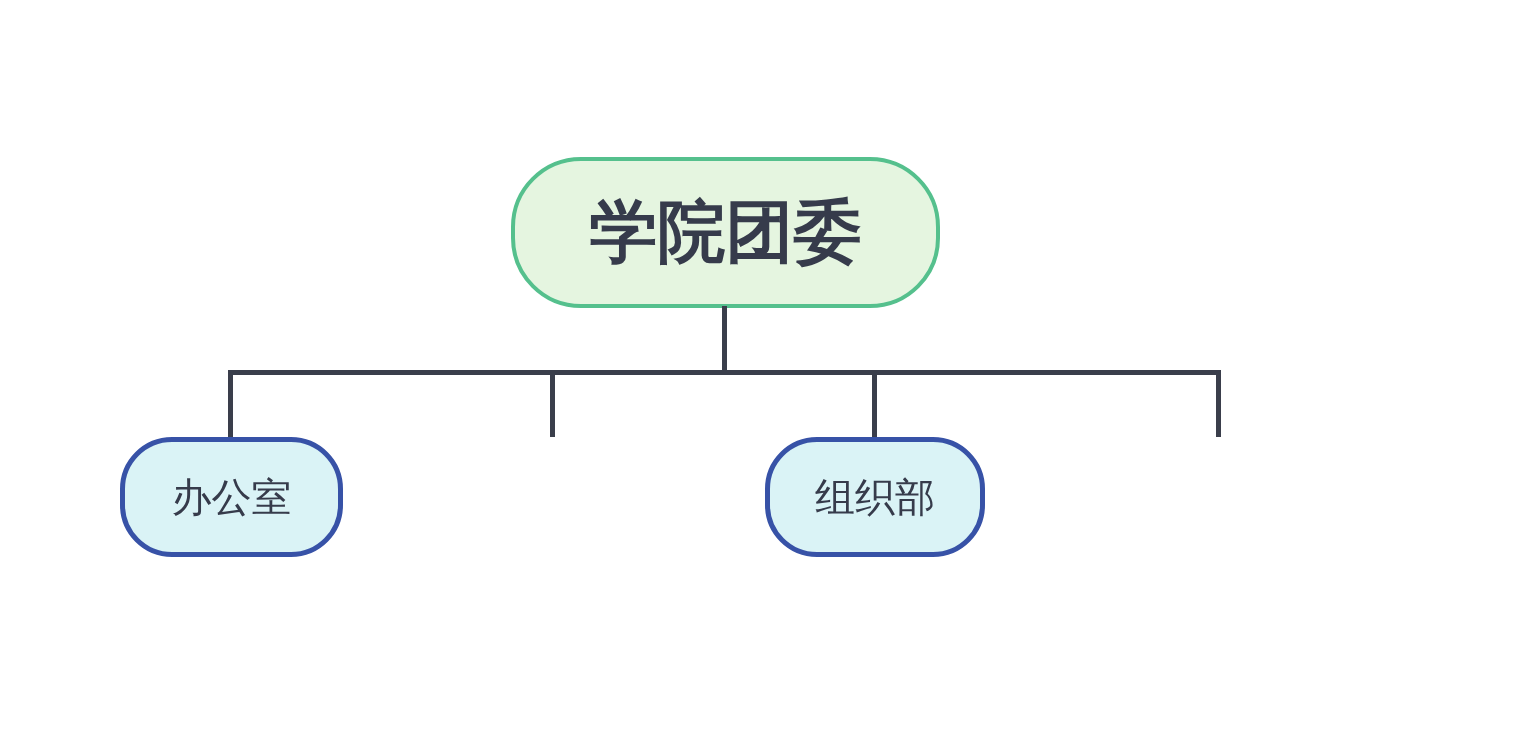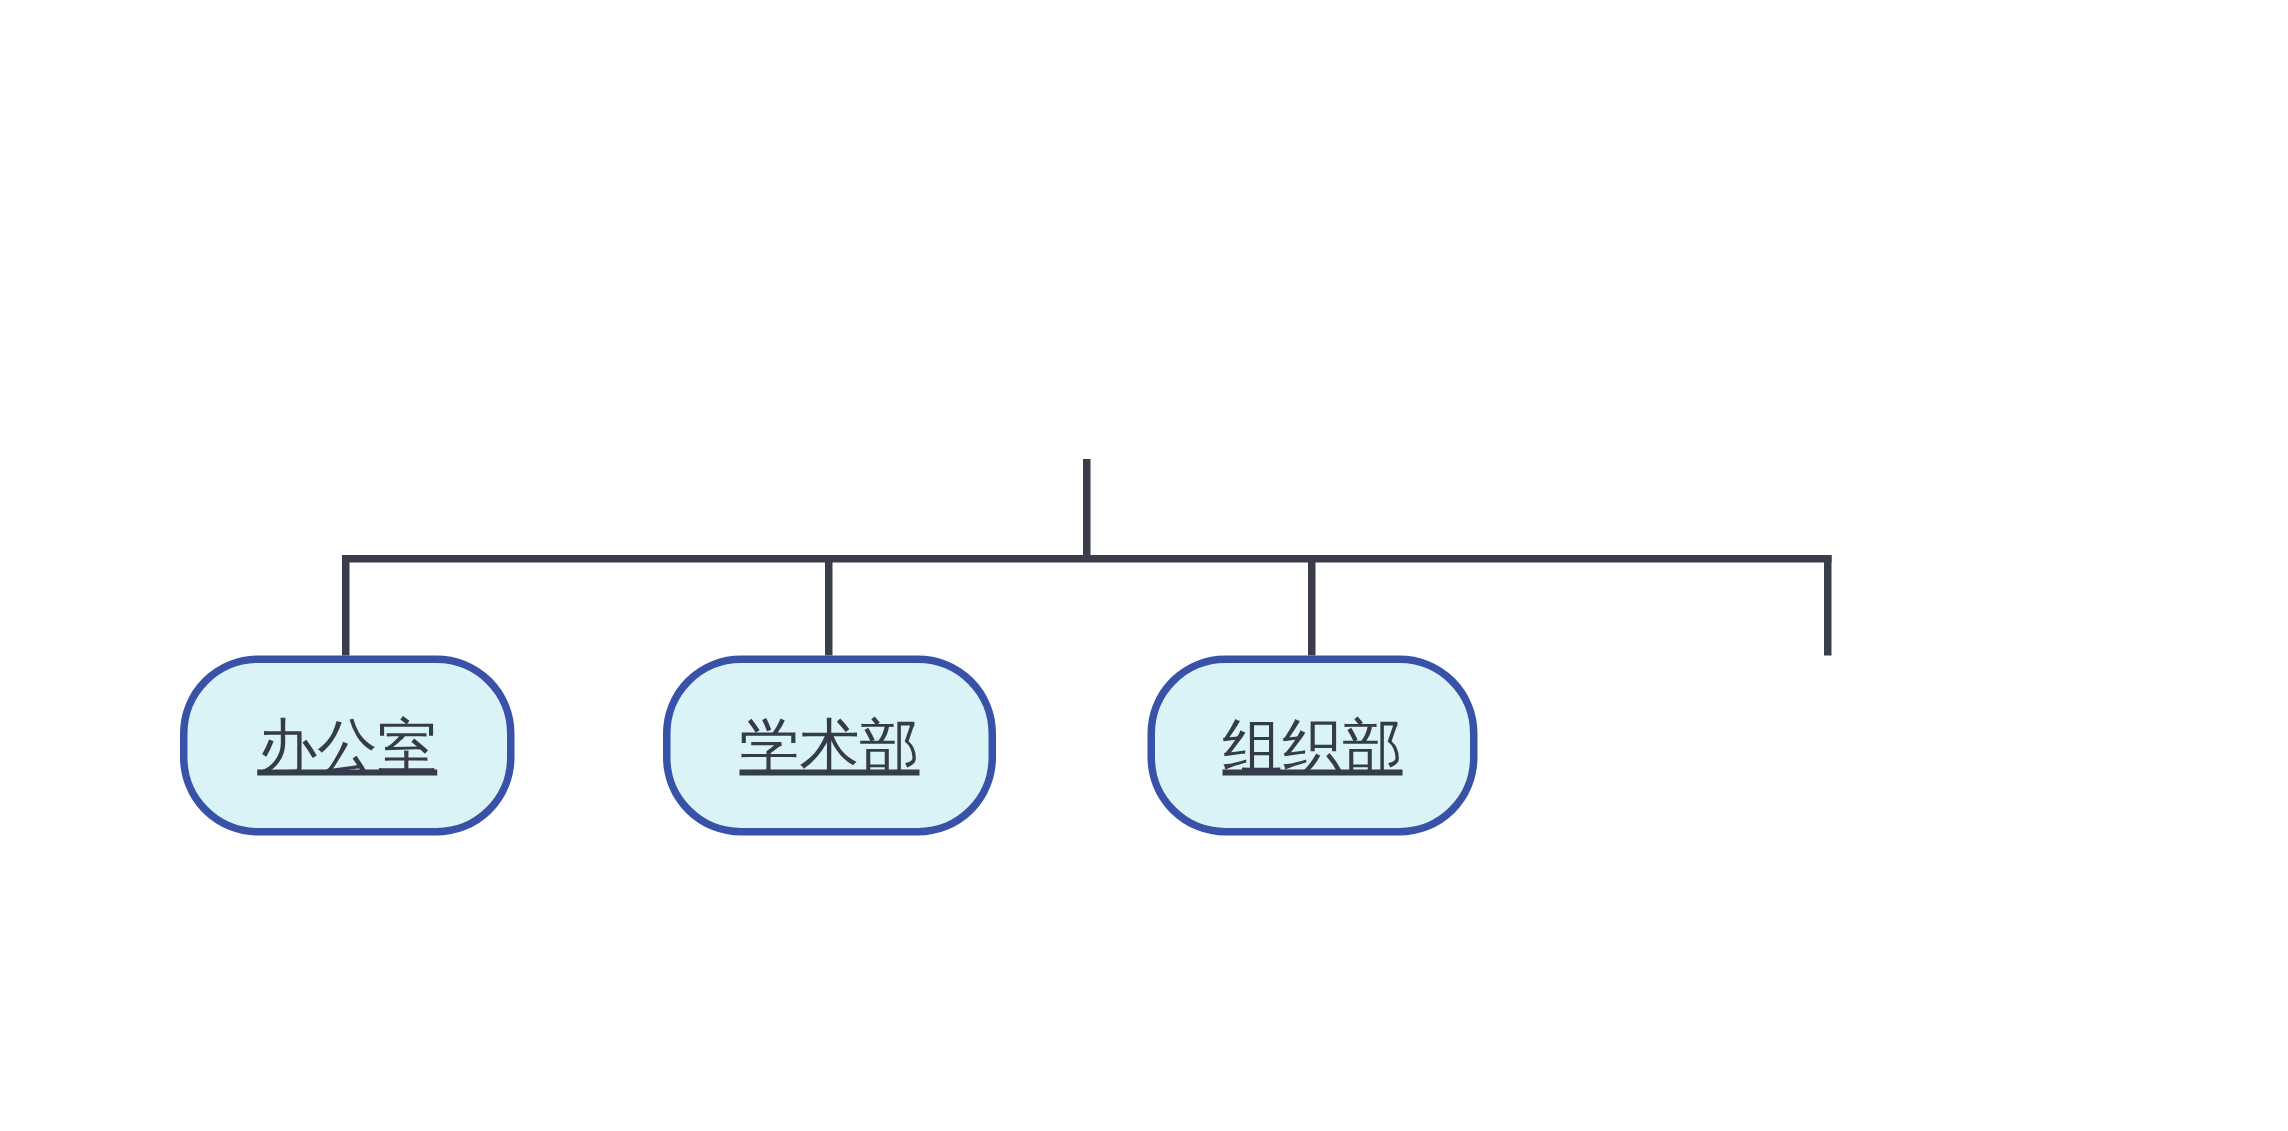--- a/index.html
+++ b/index.html
@@ -42,21 +42,20 @@
     font-size: 68px;
   }
   .node.child {
     top: 437px;
     height: 120px;
     background: var(--child-fill);
     border: 5px solid var(--child-border);
     border-radius: 52px;
     font-size: 40px;
     font-weight: normal;
-    text-decoration: underline;
   }
   .node.child-1 { left: 120px;  width: 223px; }
   .node.child-2 { left: 442px;  width: 222px; }
   .node.child-3 { left: 765px;  width: 220px; }
   .node.child-4 { left: 1086px; width: 266px; }
   .label { white-space: nowrap; }
   .connector {
     position: absolute;
     background: var(--connector);
   }
@@ -66,34 +65,34 @@
   .connector.drop-1 { left: 228px; }
   .connector.drop-2 { left: 550px; }
   .connector.drop-3 { left: 872px; }
   .connector.drop-4 { left: 1216px; }
 </style>
 </head>
 <body>
 
 <div class="canvas">
 
+  <div class="node root">
+    <span class="label">学院团委</span>
+  </div>
 
   <div class="connector stem"></div>
   <div class="connector bus"></div>
   <div class="connector drop drop-1"></div>
   <div class="connector drop drop-2"></div>
   <div class="connector drop drop-3"></div>
   <div class="connector drop drop-4"></div>
 
   <div class="node child child-1">
     <span class="label">办公室</span>
   </div>
 
-  <div class="node child child-2">
-    <span class="label">学术部</span>
-  </div>
 
   <div class="node child child-3">
     <span class="label">组织部</span>
   </div>
 
 
 </div>
 
 </body></html>

